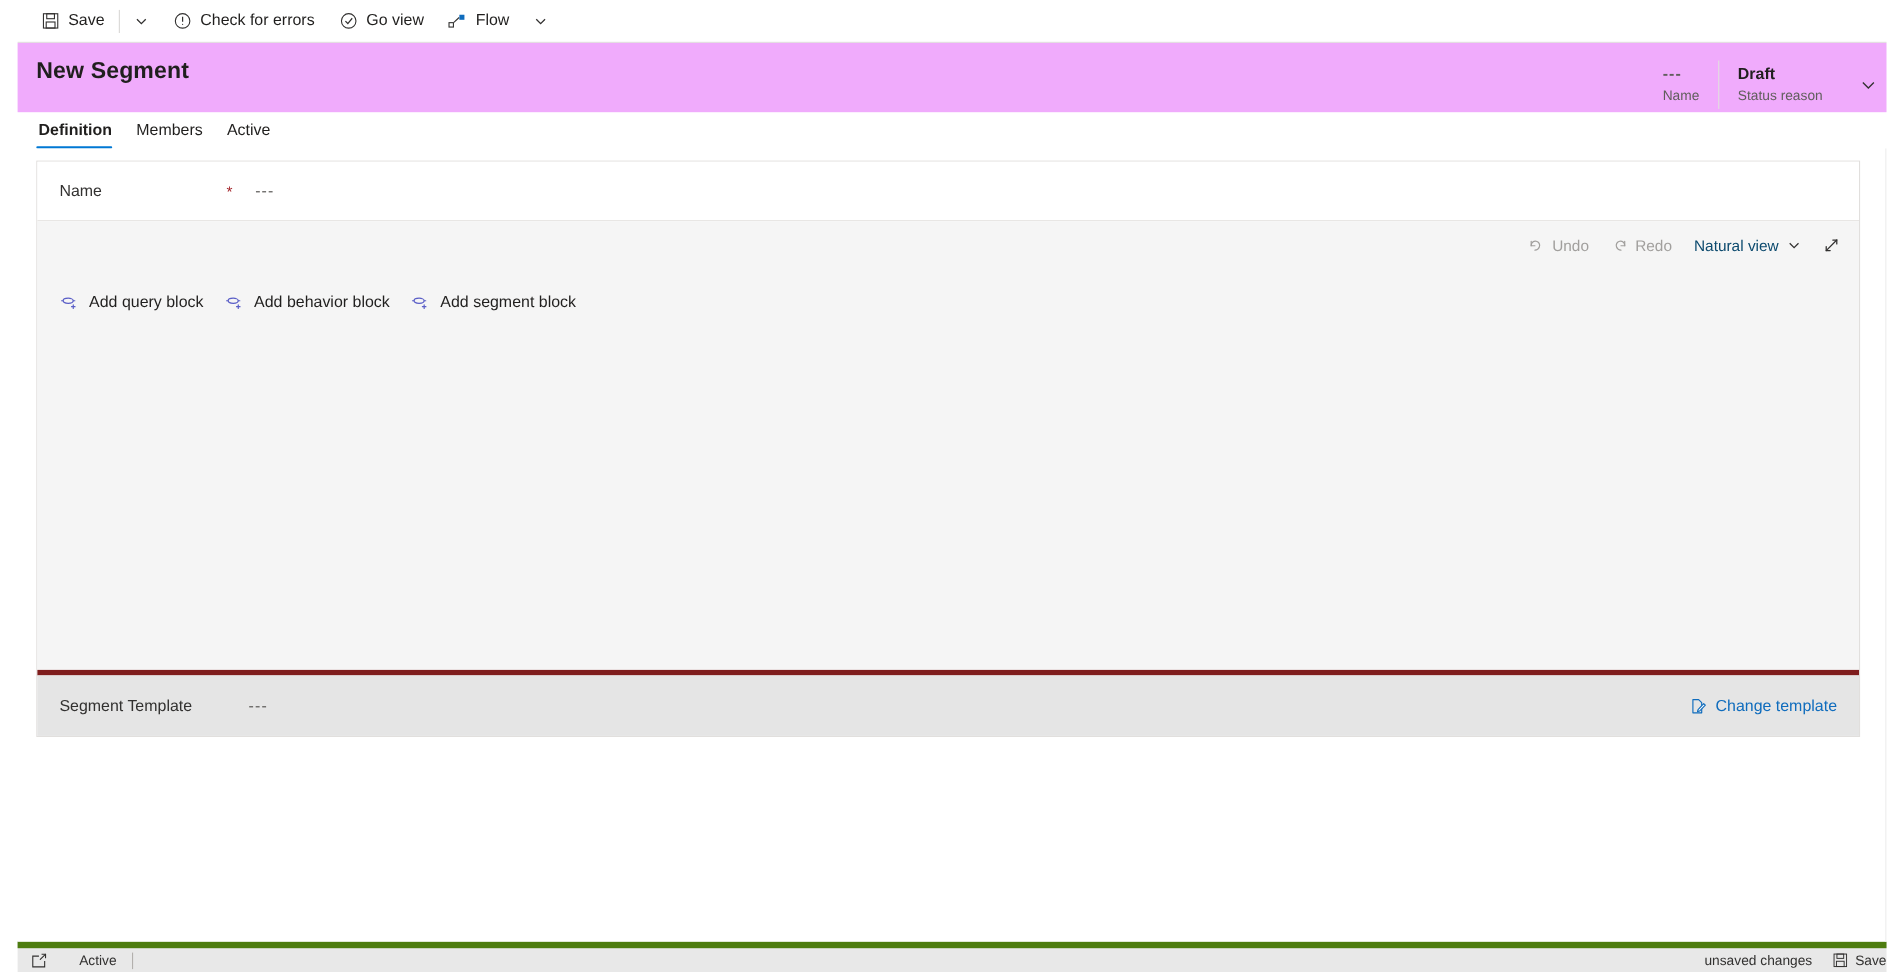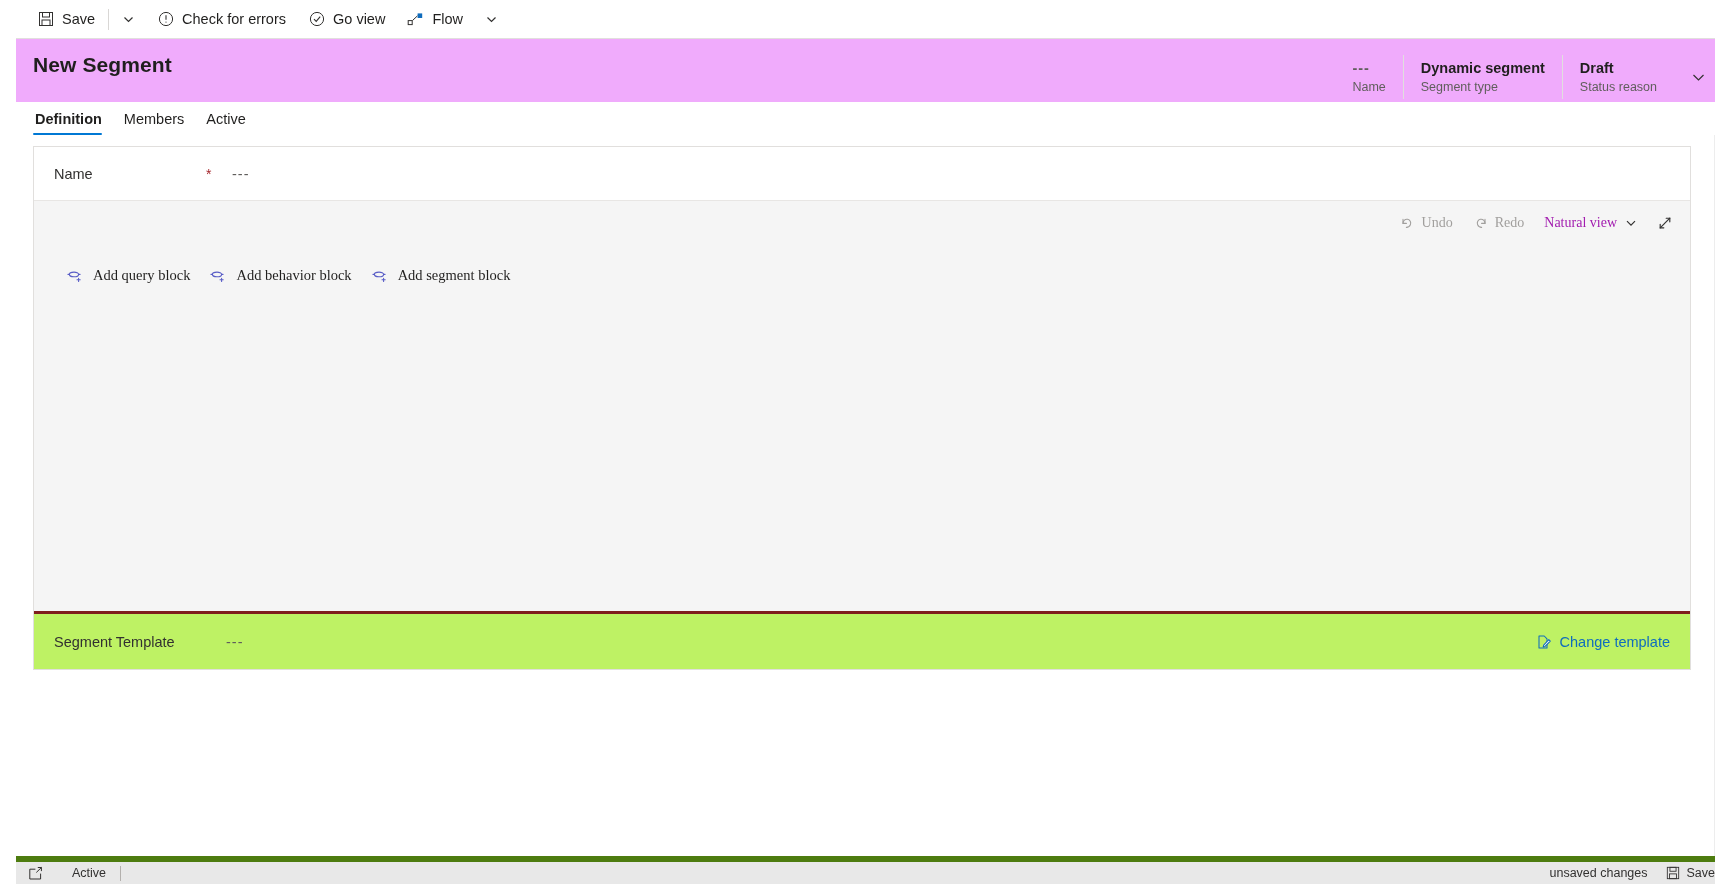--- a/index.html
+++ b/index.html
@@ -90,38 +90,37 @@
   }
   .name-lbl { font-size: 14.5px; color: #323130; width: 152px; }
   .req-star { color: #a4262c; font-size: 14px; width: 26px; }
   .name-val { font-size: 14.5px; color: #605e5c; letter-spacing: 1px; }
 
   
   .canvas {
     position: relative;
     height: 413px;
     background: #f5f5f5;
-    border-bottom: 3px solid #7f1d1d;
-    font-family: Liberation Serif, serif;
+    border-bottom: 5px solid #7f1d1d;
   }
   .canvas-toolbar {
     position: absolute; top: 0; right: 8px; height: 44px;
     display: flex; align-items: center; gap: 0;
   }
   .ctool {
     display: flex; align-items: center; gap: 7px;
     height: 32px; padding: 0 10px;
-    font-size: 14px; color: #a21caf; cursor: default; white-space: nowrap;
+    font-size: 14px; color: #0c4a6e; cursor: default; white-space: nowrap;
   }
   .ctool.disabled { color: #a19f9d; }
   .ctool.disabled svg { stroke: #a19f9d; }
   .ctool-icon-only { padding: 0 9px; }
 
   .addrow {
-    position: absolute; top: 60px; left: 24px;
+    position: absolute; top: 60px; left: 12px;
     display: flex; align-items: center; gap: 0;
   }
   .addblk {
     display: flex; align-items: center; gap: 9px;
     padding: 6px 11px 6px 9px;
     font-size: 14.5px; color: #201f1e; cursor: default; white-space: nowrap;
   }
 
   
   .viewbar {
@@ -129,21 +128,21 @@
     padding-left: 17px; background: #ffffff;
     border-bottom: 1px solid #e8e6e4;
     position: relative;
   }
   .vtab { font-size: 14.5px; color: #323130; padding: 0 14px 0 0; margin-right: 14px; cursor: default; }
   .viewbar-chev { position: absolute; right: 18px; top: 50%; transform: translateY(-50%); padding: 6px; }
 
   
   .tmpl-row {
     height: 55px; display: flex; align-items: center;
-    padding-left: 20px; background: #bef264; position: relative;
+    padding-left: 20px; background: #e5e5e5; position: relative;
   }
   .tmpl-lbl { font-size: 14.5px; color: #323130; width: 172px; }
   .tmpl-val { font-size: 14.5px; color: #605e5c; letter-spacing: 1px; }
   .change-tmpl {
     position: absolute; right: 20px; top: 50%; transform: translateY(-50%);
     display: flex; align-items: center; gap: 8px;
     font-size: 14.5px; color: #0f6cbd; cursor: default; white-space: nowrap;
   }
 
   
@@ -240,24 +239,20 @@
     </div>
   </div>
 
   <div class="pagehead">
     <div class="page-title">New Segment</div>
 
     <div class="hdr-right">
       <div class="hdr-field">
         <div class="hdr-val muted">---</div>
         <div class="hdr-lbl">Name</div>
-      </div>
-      <div class="hdr-field">
-        <div class="hdr-val">Dynamic segment</div>
-        <div class="hdr-lbl">Segment type</div>
       </div>
       <div class="hdr-field">
         <div class="hdr-val">Draft</div>
         <div class="hdr-lbl">Status reason</div>
       </div>
       <div class="hdr-chev">
         <span>
           <svg width="17" height="17" viewBox="0 0 17 17" fill="none" stroke="#323130" stroke-width="1.2">
             <path d="M3.5 6 L8.5 11 L13.5 6"></path>
           </svg>

